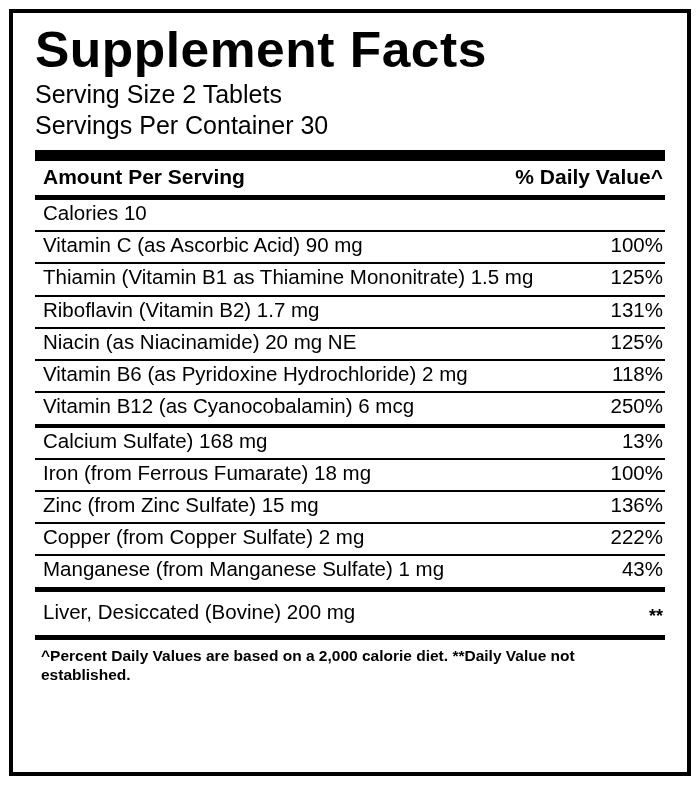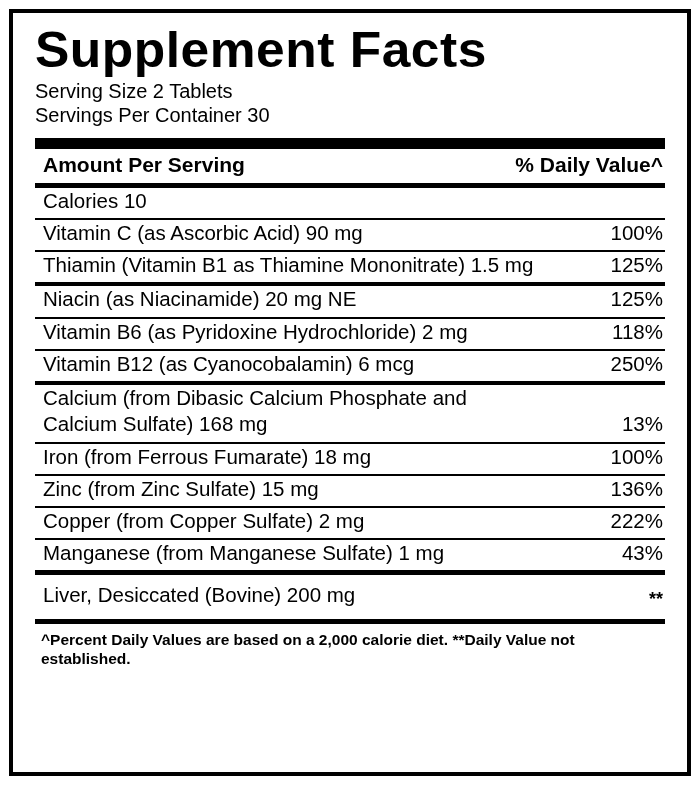--- a/index.html
+++ b/index.html
@@ -38,21 +38,21 @@
     font-size: 50px;
     font-weight: bold;
     letter-spacing: 0.5px;
     line-height: 1.0;
     white-space: nowrap;
     transform: scaleX(1.03);
     transform-origin: left center;
     margin-bottom: 4px;
   }
   .serving-line {
-    font-size: 20px;
+    font-size: 25px;
     line-height: 1.22;
     white-space: nowrap;
   }
   .rule-thick {
     height: 11px;
     background: #000000;
     margin-top: 10px;
   }
   .rule-med {
     height: 5px;
@@ -138,20 +138,24 @@
         <span class="value">100%</span>
       </div>
       <div class="rule-thin"></div>
 
       <div class="row">
         <span class="label">Thiamin (Vitamin B1 as Thiamine Mononitrate) 1.5 mg</span>
         <span class="value">125%</span>
       </div>
       <div class="rule-thin"></div>
 
+      <div class="row">
+        <span class="label">Riboflavin (Vitamin B2) 1.7 mg</span>
+        <span class="value">131%</span>
+      </div>
       <div class="rule-thin"></div>
 
       <div class="row">
         <span class="label">Niacin (as Niacinamide) 20 mg NE</span>
         <span class="value">125%</span>
       </div>
       <div class="rule-thin"></div>
 
       <div class="row">
         <span class="label">Vitamin B6 (as Pyridoxine Hydrochloride) 2 mg</span>
@@ -162,21 +166,20 @@
       <div class="row">
         <span class="label">Vitamin B12 (as Cyanocobalamin) 6 mcg</span>
         <span class="value">250%</span>
       </div>
       <div class="rule-thin"></div>
 
       <div class="rule-thin"></div>
 
       <div class="row two-line">
         <span class="label">
-          <span class="sub-line">Calcium (from Dibasic Calcium Phosphate and</span>
           <span class="sub-line">Calcium Sulfate) 168 mg</span>
         </span>
         <span class="value">13%</span>
       </div>
       <div class="rule-thin"></div>
 
       <div class="row">
         <span class="label">Iron (from Ferrous Fumarate) 18 mg</span>
         <span class="value">100%</span>
       </div>

